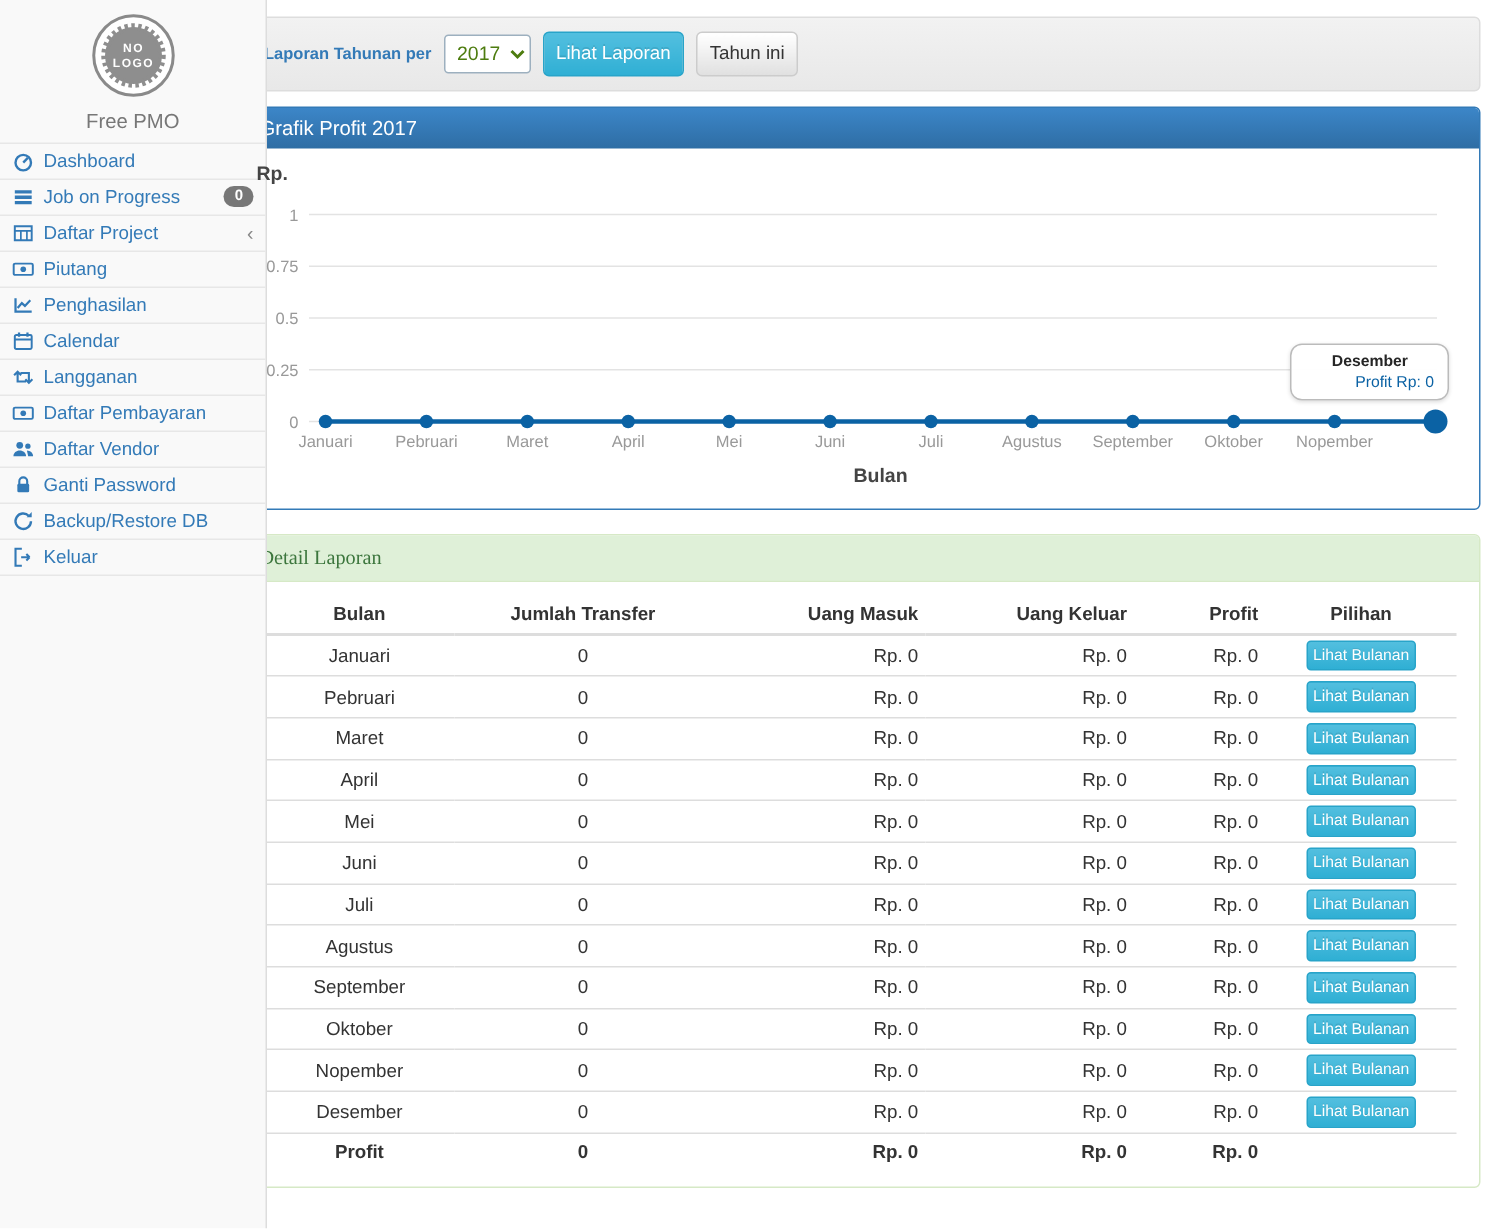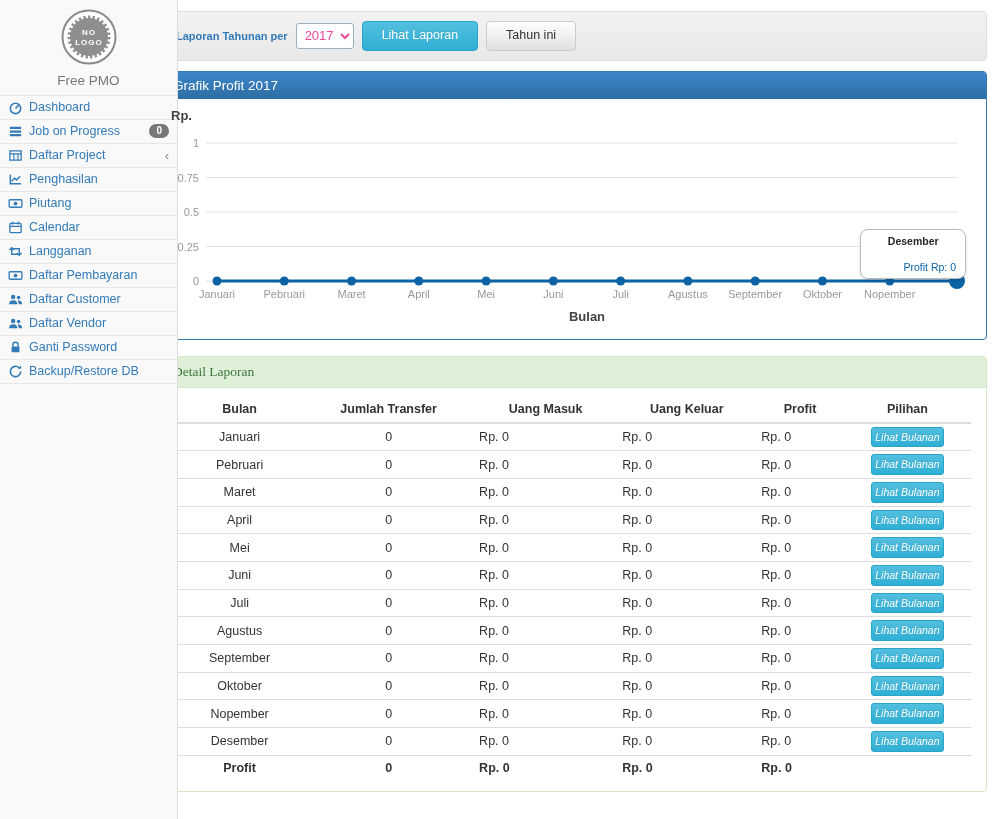--- a/index.html
+++ b/index.html
@@ -46,27 +46,27 @@
   .breadcrumb .current { color:#777; }
 
   .controls {
     background:linear-gradient(#f2f2f2,#e8e8e8);
     border:1px solid #ddd; border-radius:4px;
     padding:9px 15px; margin-bottom:10px;
     display:flex; align-items:center; gap:8px;
   }
   .controls label { color:#337ab7; font-weight:bold; font-size:11px; }
   .controls select {
-    font-family:inherit; font-size:13px; color:#ec4899;
+    font-family:inherit; font-size:13px; color:#4d7c0f;
     border:1px solid #9db0bf; border-radius:3px;
     background:#fff; padding:3px 4px; height:26px; width:58px;
   }
   .btn {
     display:inline-block; border-radius:4px; font-size:12.5px;
-    padding:5px 19px; line-height:1.4; cursor:pointer; border:1px solid;
+    padding:5px 8px; line-height:1.4; cursor:pointer; border:1px solid;
     font-family:inherit;
   }
   .btn-info {
     color:#fff; background:linear-gradient(#53bfdf,#2fafd4);
     border-color:#28a4c9; text-shadow:0 -1px 0 rgba(0,0,0,.1);
   }
   .btn-default {
     color:#333; background:linear-gradient(#ffffff,#e0e0e0);
     border-color:#ccc;
   }
@@ -84,44 +84,44 @@
   svg text { font-family:"Liberation Sans", sans-serif; }
 
   .chart-tooltip {
     position:absolute; right:20px; top:130px;
     background:rgba(255,255,255,.95);
     border:1px solid #bbb; border-radius:8px;
     box-shadow:0 1px 3px rgba(0,0,0,.15);
     padding:5px 9px; text-align:center; font-size:10.5px;
   }
   .chart-tooltip .t-label { font-weight:bold; color:#262626; }
-  .chart-tooltip .t-value { color:#0b62a4; margin-top:14px;padding-left:33px; }
+  .chart-tooltip .t-value { color:#0b62a4; margin-top:2px;padding-left:33px; }
 
   
   .panel-success { border:1px solid #d6e9c6; }
   .panel-success > .panel-heading {
     background:#dff0d8; color:#3c763d; padding:7px 12px;
     font-size:13.5px; border-bottom:1px solid #d6e9c6;
     border-radius:3px 3px 0 0;
     font-family:Liberation Serif, serif;
   }
   .panel-body { padding:8px 15px 12px; }
 
   table.report { width:100%; border-collapse:collapse; font-size:12.5px; }
   table.report th {
     border-bottom:2px solid #ddd; padding:6px 5px; font-weight:bold; color:#333;
   }
   table.report td { border-top:1px solid #ddd; padding:3px 5px; height:24px; }
   .c-center { text-align:center; }
-  .c-right  { }
+  .c-right  { text-align:right; }
   .col-bulan { width:16%; } .col-transfer { width:21.5%; }
   .col-masuk { width:18%; } .col-keluar { width:17.5%; }
   .col-profit { width:11%; } .col-pilihan { width:16%; }
   .btn-xs {
-    font-size:10.5px; padding:2px 3px; border-radius:3px;font-style:italic;
+    font-size:10.5px; padding:2px 3px; border-radius:3px;
   }
   tr.total-row td { font-weight:bold; }
 </style>
 </head>
 <body>
 
 <div class="sidebar">
   <div class="brand">
     <svg width="58" height="58" viewBox="0 0 58 58">
       <circle cx="29" cy="29" r="26.5" fill="#fff" stroke="#8a8a8a" stroke-width="2"></circle>
@@ -156,34 +156,34 @@
             <path d="M2 3h12v10H2z" fill="none" stroke="currentColor" stroke-width="1.4"></path>
             <path d="M2 6.3h12M6.3 6.3V13M10.6 6.3V13" stroke="currentColor" stroke-width="1.2" fill="none"></path>
           </svg>
         </span>
         <span>Daftar Project</span>
         <span class="chev">‹</span>
       </li>
       <li>
         <span class="micon">
           <svg viewBox="0 0 16 16">
+            <rect x="1.2" y="4" width="13.6" height="8" rx="1" fill="none" stroke="currentColor" stroke-width="1.4"></rect>
+            <circle cx="8" cy="8" r="2" fill="currentColor"></circle>
+          </svg>
+        </span>
+        <span>Piutang</span>
+      </li>
+      <li>
+        <span class="micon">
+          <svg viewBox="0 0 16 16">
             <path d="M2.5 3v9.5H14" fill="none" stroke="currentColor" stroke-width="1.6"></path>
             <path d="M4 10l3-3.5 2.2 2L13 4.5" fill="none" stroke="currentColor" stroke-width="1.6"></path>
           </svg>
         </span>
         <span>Penghasilan</span>
-      </li>
-      <li>
-        <span class="micon">
-          <svg viewBox="0 0 16 16">
-            <rect x="1.2" y="4" width="13.6" height="8" rx="1" fill="none" stroke="currentColor" stroke-width="1.4"></rect>
-            <circle cx="8" cy="8" r="2" fill="currentColor"></circle>
-          </svg>
-        </span>
-        <span>Piutang</span>
       </li>
       <li>
         <span class="micon">
           <svg viewBox="0 0 16 16">
             <rect x="2" y="3.5" width="12" height="10" rx="1" fill="none" stroke="currentColor" stroke-width="1.4"></rect>
             <path d="M2 6.8h12" stroke="currentColor" stroke-width="1.4"></path>
             <path d="M5 1.8v3M11 1.8v3" stroke="currentColor" stroke-width="1.6"></path>
           </svg>
         </span>
         <span>Calendar</span>
@@ -207,50 +207,48 @@
       </li>
       <li>
         <span class="micon">
           <svg viewBox="0 0 16 16">
             <circle cx="5.5" cy="5.2" r="2.4" fill="currentColor"></circle>
             <path d="M1 13c0-2.6 2-4.2 4.5-4.2S10 10.4 10 13z" fill="currentColor"></path>
             <circle cx="11.3" cy="5.8" r="1.9" fill="currentColor"></circle>
             <path d="M10.6 8.9c2.4.1 4.4 1.6 4.4 4.1h-3.5z" fill="currentColor"></path>
           </svg>
         </span>
-        <span>Daftar Customer</span>
-      </li>
-      <li>
-        <span class="micon">
-          <svg viewBox="0 0 16 16">
-            <circle cx="5.5" cy="5.2" r="2.4" fill="currentColor"></circle>
-            <path d="M1 13c0-2.6 2-4.2 4.5-4.2S10 10.4 10 13z" fill="currentColor"></path>
-            <circle cx="11.3" cy="5.8" r="1.9" fill="currentColor"></circle>
-            <path d="M10.6 8.9c2.4.1 4.4 1.6 4.4 4.1h-3.5z" fill="currentColor"></path>
-          </svg>
-        </span>
         <span>Daftar Vendor</span>
       </li>
       <li>
         <span class="micon">
           <svg viewBox="0 0 16 16">
             <path d="M5.2 7.2V5.2a2.8 2.8 0 0 1 5.6 0v2" fill="none" stroke="currentColor" stroke-width="1.5"></path>
             <rect x="3.8" y="7" width="8.4" height="6" rx="1" fill="currentColor"></rect>
           </svg>
         </span>
         <span>Ganti Password</span>
       </li>
       <li>
         <span class="micon">
           <svg viewBox="0 0 16 16">
             <path d="M13.5 8a5.5 5.5 0 1 1-1.6-3.9" fill="none" stroke="currentColor" stroke-width="1.7"></path>
             <path d="M14 1.5v3.6h-3.6z" fill="currentColor"></path>
           </svg>
         </span>
         <span>Backup/Restore DB</span>
+      </li>
+      <li>
+        <span class="micon">
+          <svg viewBox="0 0 16 16">
+            <path d="M7 2H2.5v12H7" fill="none" stroke="currentColor" stroke-width="1.5"></path>
+            <path d="M6.5 8h6M12.5 8l-2.3-2.3M12.5 8l-2.3 2.3" stroke="currentColor" stroke-width="1.5" fill="none"></path>
+          </svg>
+        </span>
+        <span>Keluar</span>
       </li>
     </ul>
 </div>
 
 <div class="main">
 
 
   <div class="controls">
     <label>Laporan Tahunan per</label>
     <select>

